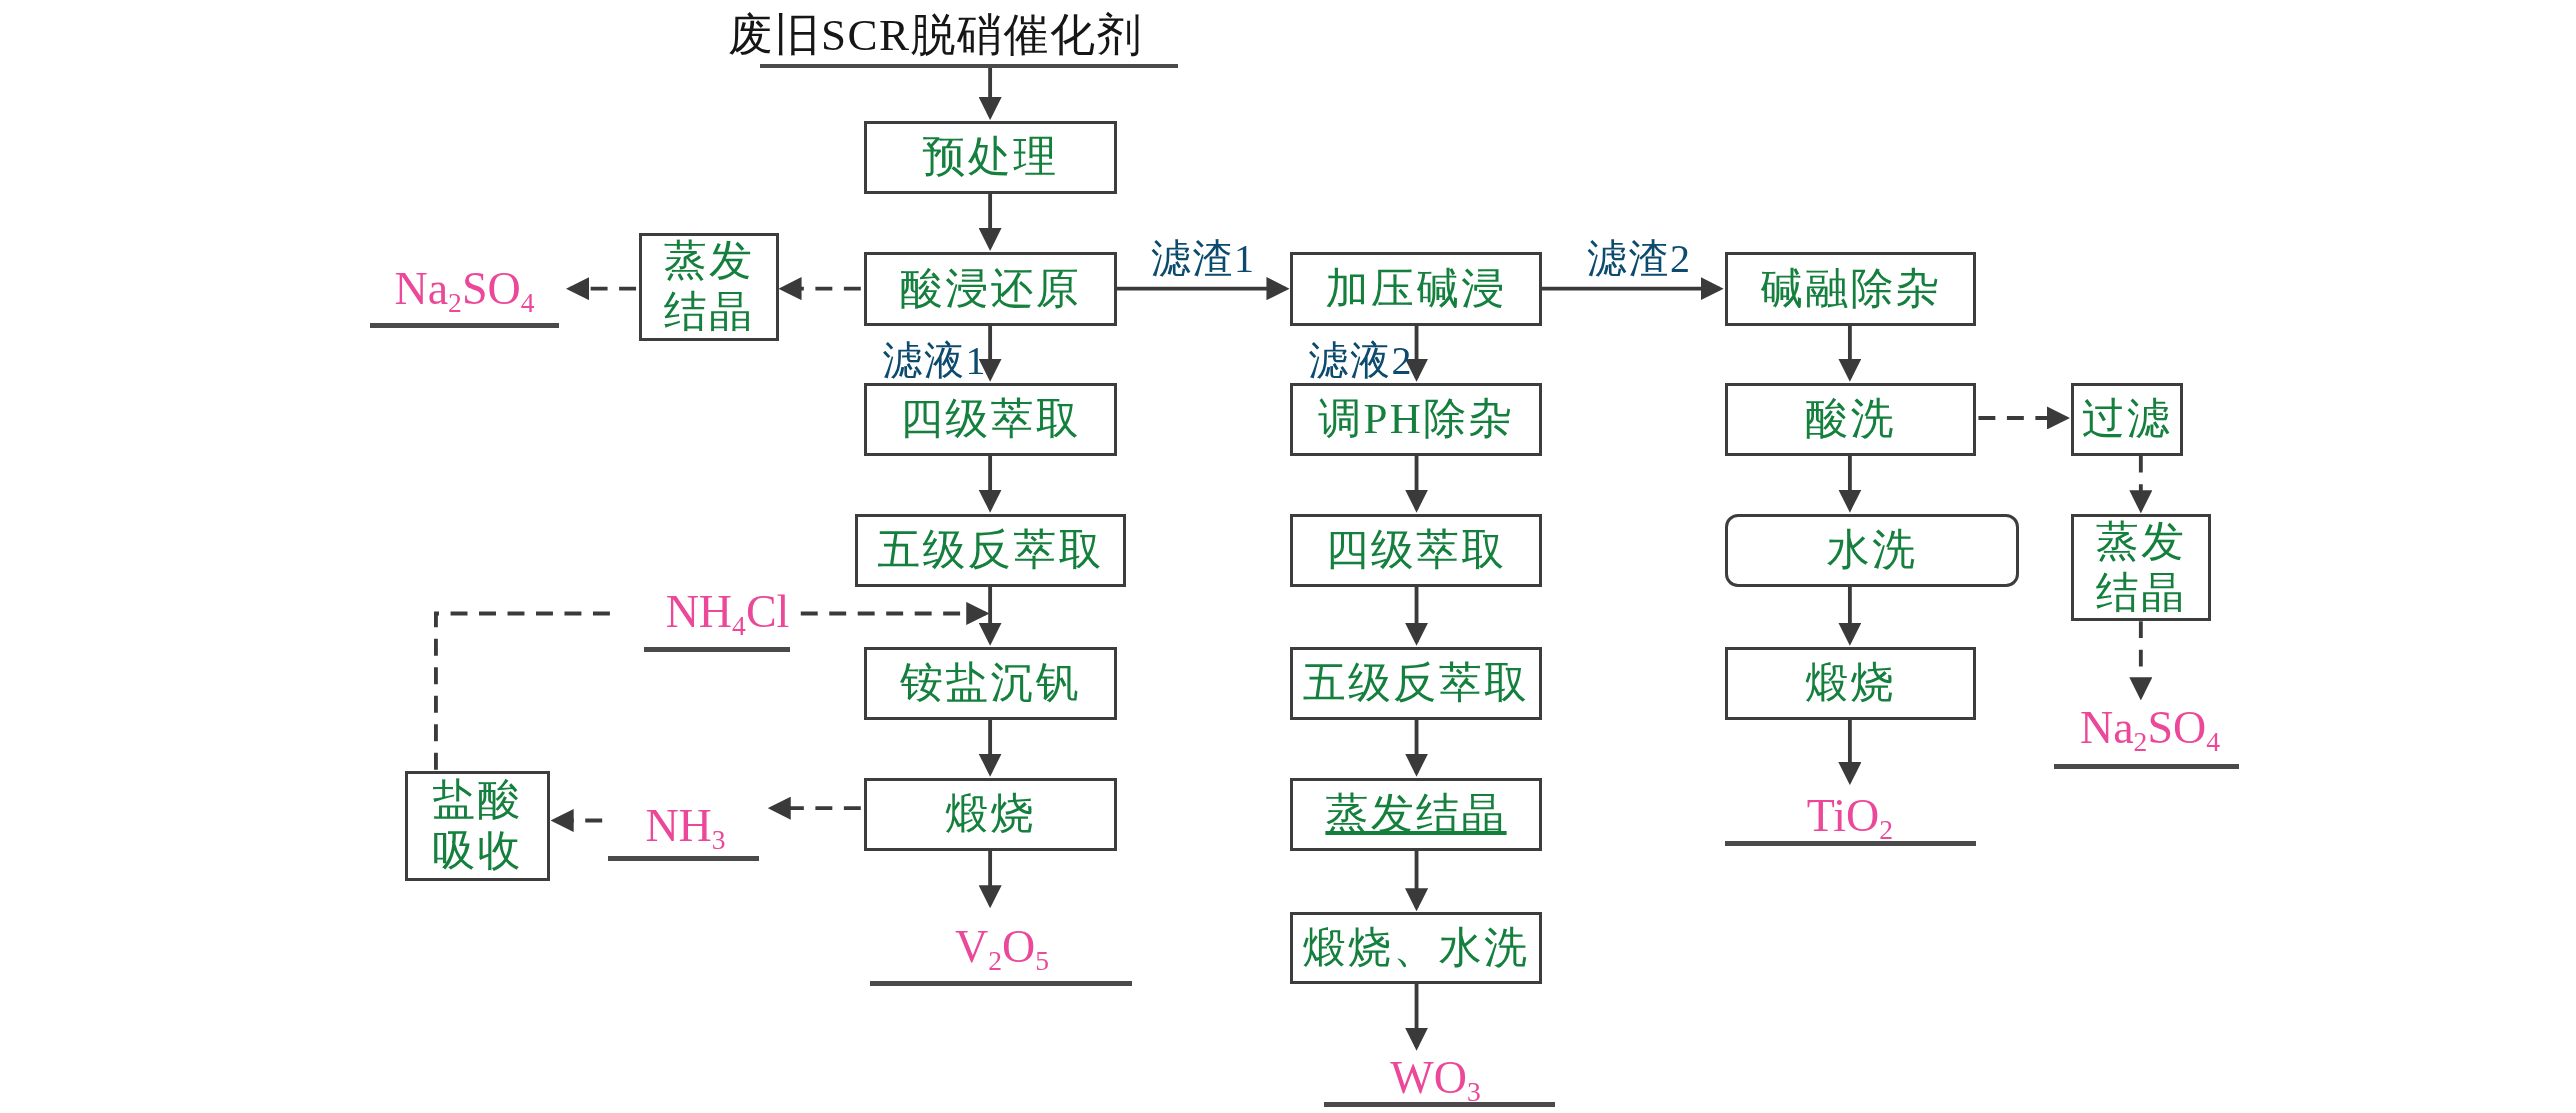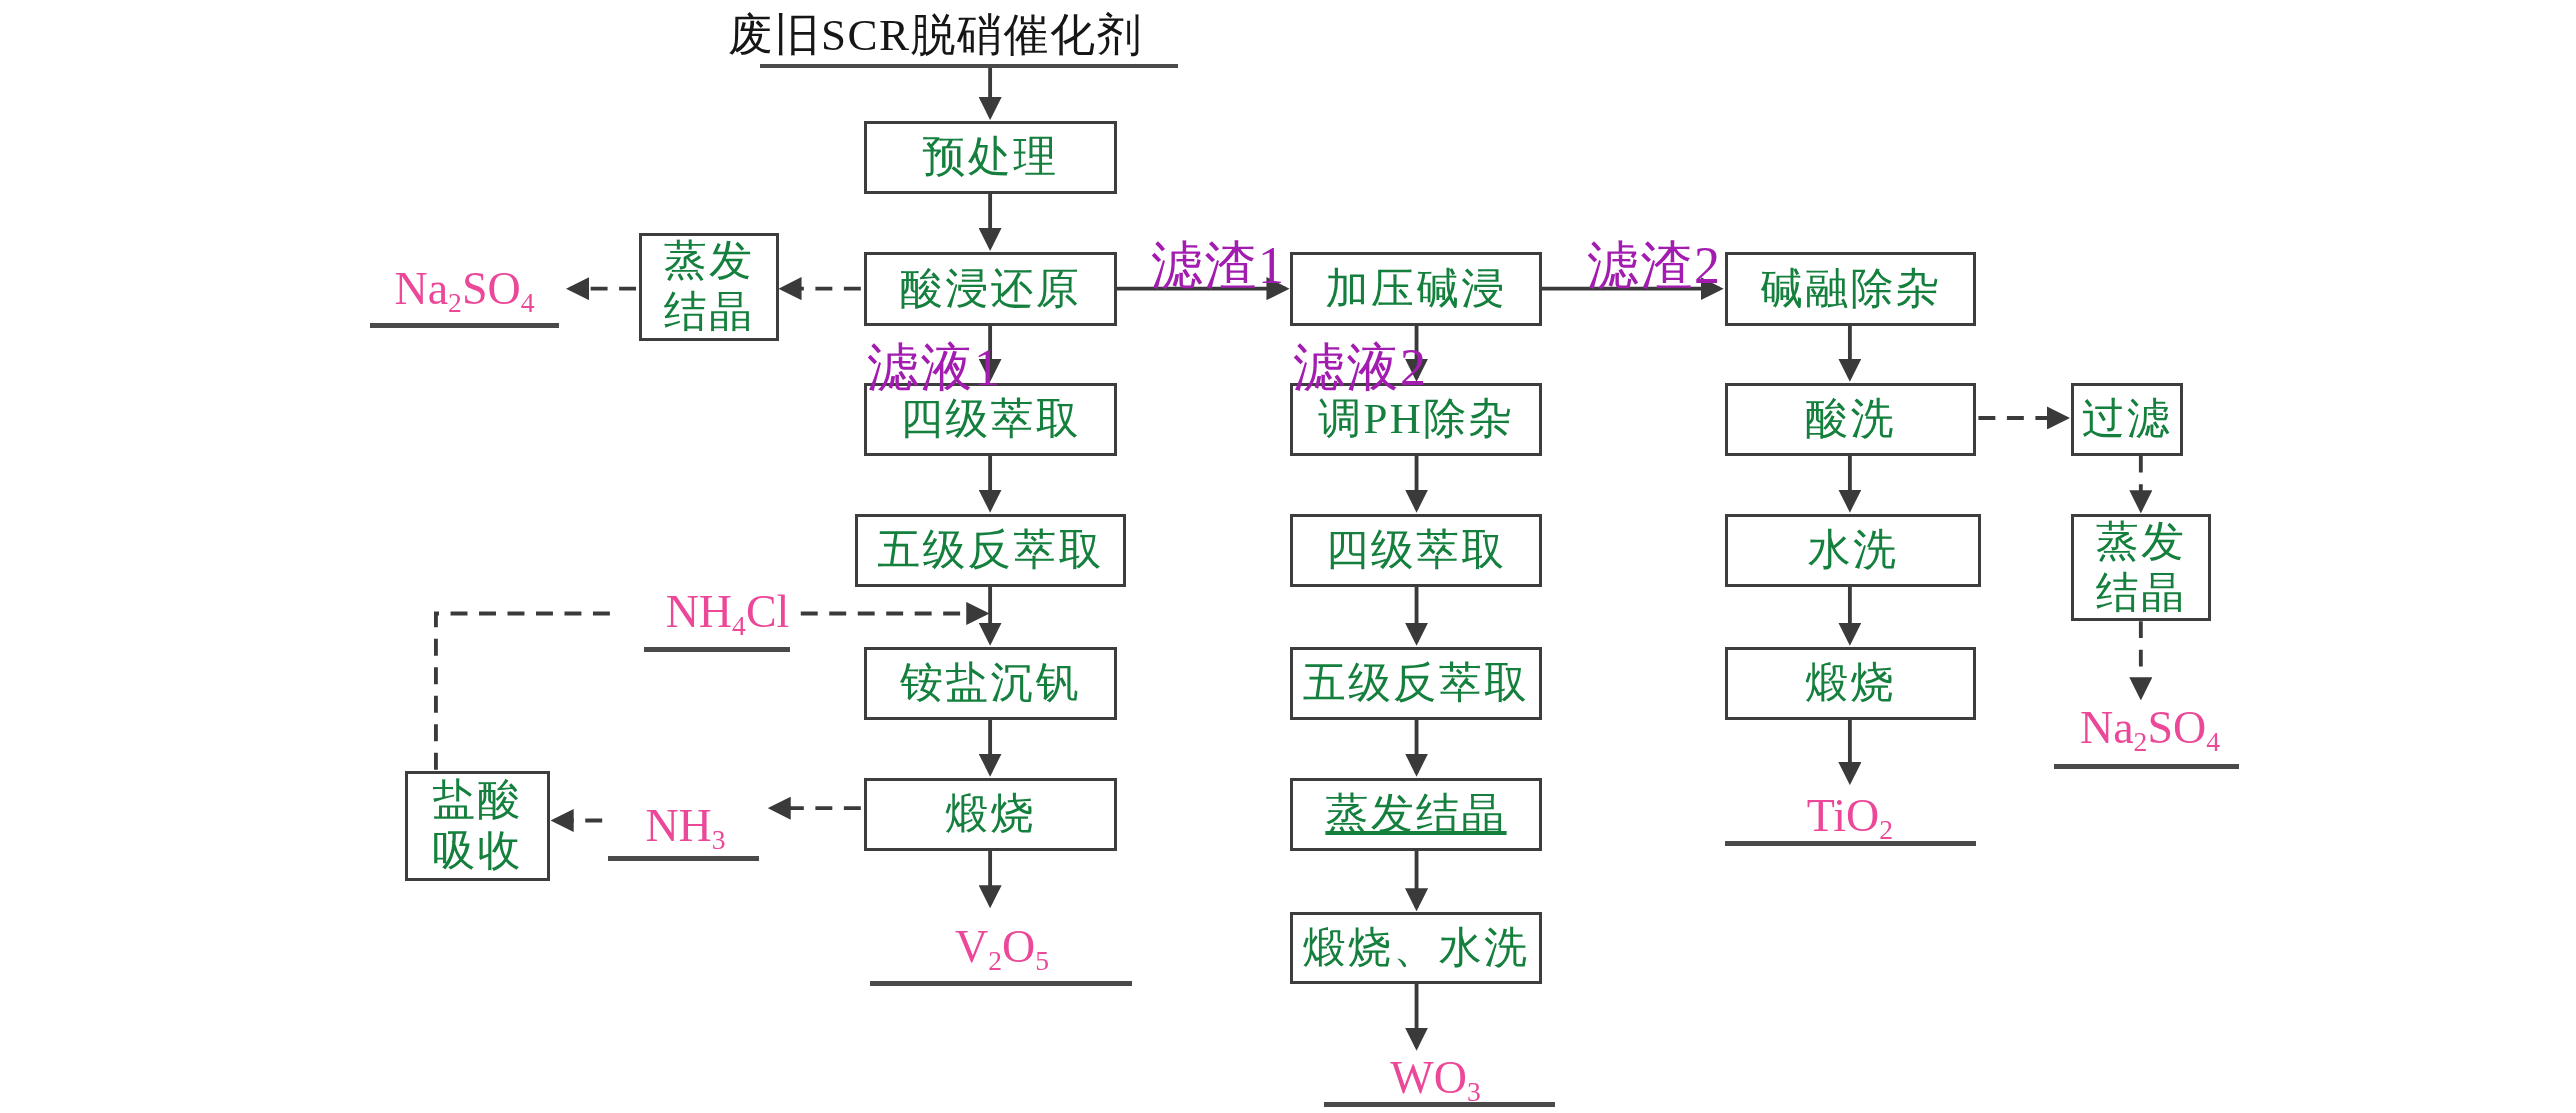--- a/index.html
+++ b/index.html
@@ -6,21 +6,21 @@
   #canvas{
     position:relative;width:2576px;height:1113px;background:#ffffff;overflow:hidden;
     font-family:"Liberation Serif","DejaVu Serif",serif;color:#1f1f1f;
   }
   #arrows{position:absolute;left:0;top:0;width:2576px;height:1113px;pointer-events:none;}
   .box{
     position:absolute;box-sizing:border-box;border:3.8px solid #3d3d3d;background:#ffffff;
     display:flex;flex-direction:column;align-items:center;justify-content:center;
     font-size:43px;line-height:1.18;letter-spacing:2.3px;text-align:center;color:#15803d;
   }
-  .slabel{position:absolute;font-size:52px;letter-spacing:1.5px;white-space:nowrap;color:#a21caf;}
+  .slabel{position:absolute;font-size:40px;letter-spacing:1.5px;white-space:nowrap;color:#0c4a6e;}
   .chem{position:absolute;font-size:46px;white-space:nowrap;text-align:center;color:#ec4899;}
   .chem .sub{font-size:0.6em;vertical-align:-0.28em;}
   .uline{position:absolute;background:#4a4a4a;height:4.6px;}
   .title{
     position:absolute;left:720px;top:4.6px;width:431px;text-align:center;
     font-size:45px;letter-spacing:1.5px;color:#161616;white-space:nowrap;
   }
   .title-uline{left:760px;top:64px;width:418px;height:3.8px;}
 </style>
 </head>
@@ -112,21 +112,21 @@
       </div>
       <div class="box" style="left: 1290px; top: 912px; width: 252px; height: 72px;">
         <span>煅烧、水洗</span>
       </div>
       <div class="box" style="left: 1725px; top: 252px; width: 251px; height: 74px;">
         <span>碱融除杂</span>
       </div>
       <div class="box" style="left: 1725px; top: 383px; width: 251px; height: 73px;">
         <span>酸洗</span>
       </div>
-      <div class="box" style="left: 1725px; top: 514px; width: 256px; height: 73px;">
+      <div class="box" style="left: 1725px; top: 514px; width: 294px; height: 73px; border-radius: 13px;">
         <span>水洗</span>
       </div>
       <div class="box" style="left: 1725px; top: 647px; width: 251px; height: 73px;">
         <span>煅烧</span>
       </div>
       <div class="box" style="left: 2071px; top: 383px; width: 112px; height: 73px;">
         <span>过滤</span>
       </div>
       <div class="box" style="left: 2071px; top: 514px; width: 140px; height: 107px;">
         <span>蒸发</span>

